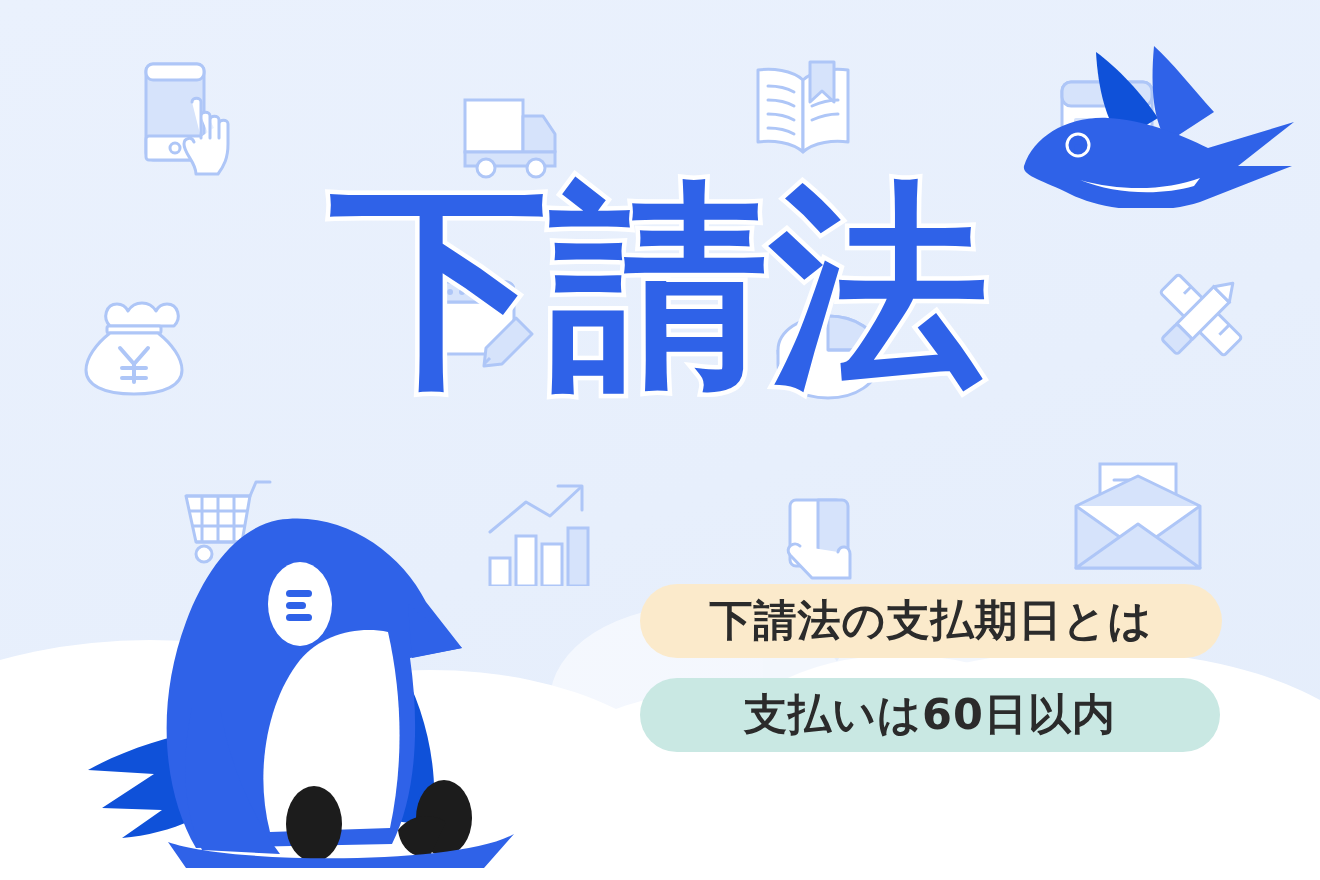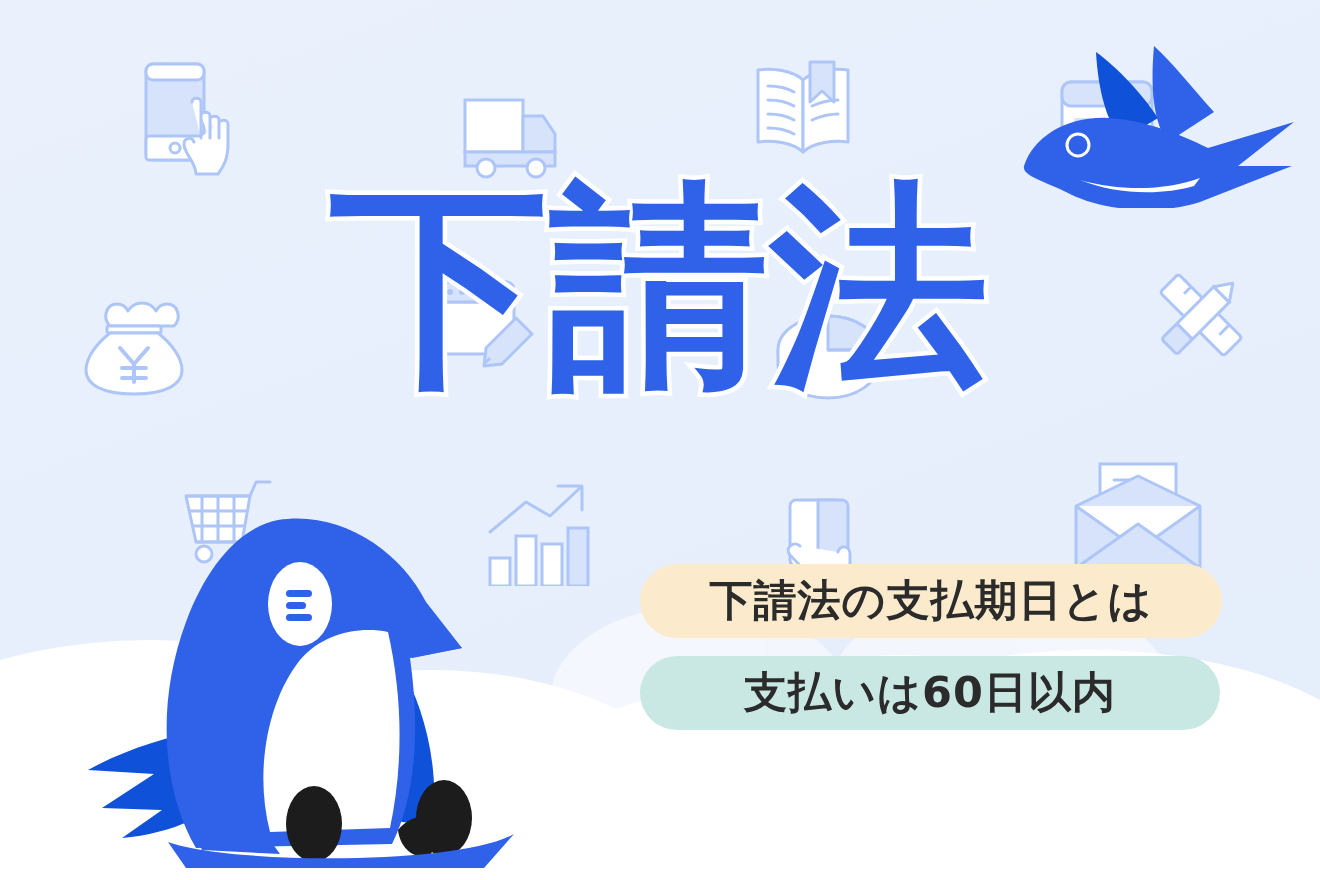--- a/index.html
+++ b/index.html
@@ -39,20 +39,21 @@
   }
 
   
   #pills{position:absolute;left:640px;top:564px;width:586px;}
   .pill{
     height:74px;border-radius:37px;display:flex;align-items:center;
     justify-content:center;margin-bottom:18px;
     font-family:"DejaVu Sans","Liberation Sans",sans-serif;
     font-size:43px;font-weight:700;color:#2b2b2b;letter-spacing:1px;
     white-space:nowrap;
+    margin-top:20px;
   }
   .pill.p1{background:#fbeacb;width:582px;}
   .pill.p2{background:#c9e8e3;width:580px;justify-content:center;}
   .pill.p3{background:#f6cfd9;width:582px;}
 
   
   #penguin{position:absolute;left:46px;top:512px;width:546px;height:360px;}
   #bird{position:absolute;left:1012px;top:28px;width:290px;height:180px;}
 </style>
 </head>

